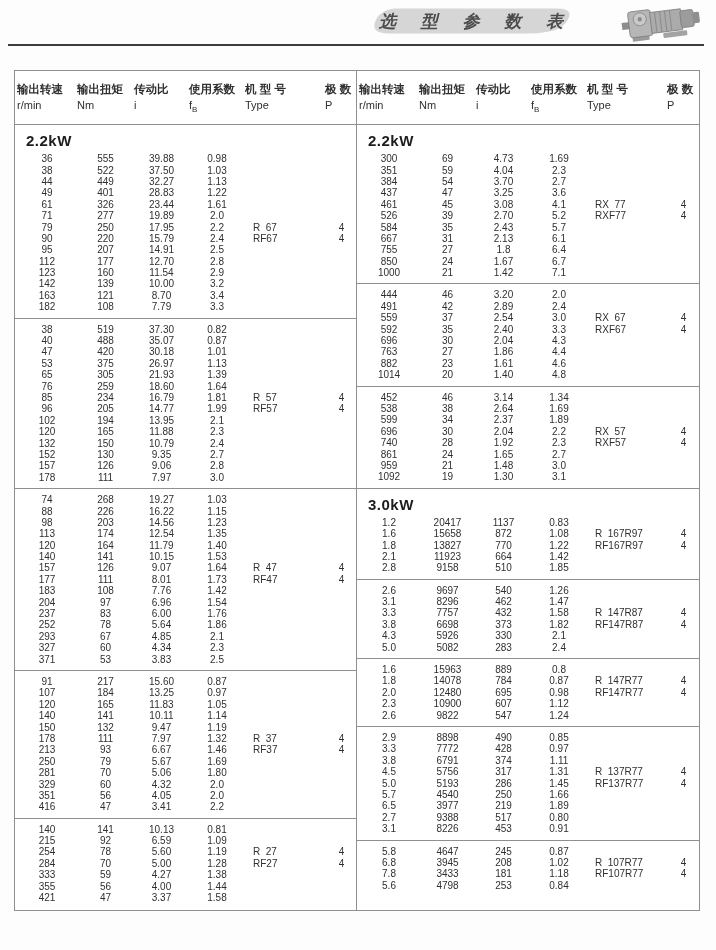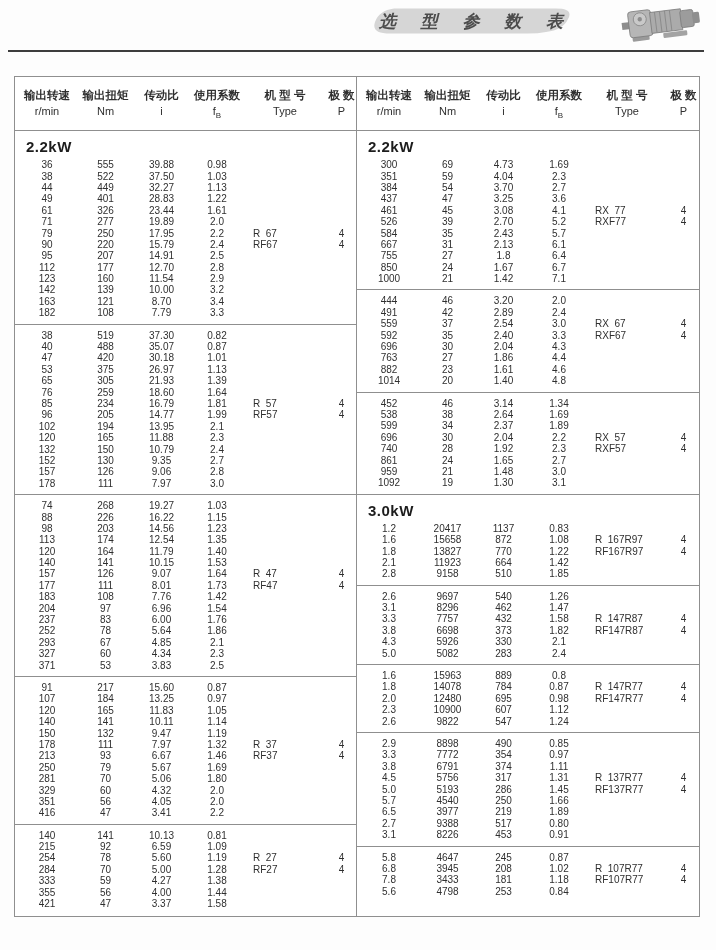--- a/index.html
+++ b/index.html
@@ -4,21 +4,21 @@
 <style>
   html,body { margin:0; padding:0; }
   body {
     width:716px; height:950px;
     background:#fdfdfd;
     font-family:"Liberation Sans", sans-serif;
     color:#2f2f2f;
     position:relative;
     overflow:hidden;
   }
-  .top { position:relative; height:50px; }
+  .top { position:relative; height:44px; }
   .banner {
     position:absolute; left:368px; top:7px;
     width:208px; height:28px;
   }
   .banner svg { position:absolute; left:0; top:0; }
   .banner .title-text {
     position:absolute; left:0; top:0; width:100%; height:100%;
     display:flex; align-items:center; justify-content:center;
     font-size:17px; font-weight:bold; font-style:italic;
     color:#4c4c4c; letter-spacing:10px; padding-left:8px; box-sizing:border-box;
@@ -36,21 +36,21 @@
   }
   .half { width:50%; box-sizing:border-box; }
   .half.left { border-right:1px solid #8f8f8f; }
 
   .thead {
     display:grid;
     grid-template-columns:60px 57px 55px 56px 80px 33px;
     padding:10px 0 7px 2px;
     border-bottom:1px solid #8f8f8f;
   }
-  .hcell { text-align:center; }
+  .hcell { text-align:left; }
   .hlabel { font-weight:bold; font-size:11.5px; line-height:17px; white-space:pre; }
   .hunit  { font-size:11px; line-height:15px; }
   .hunit sub { font-size:8px; }
 
   .block { border-top:1px solid #8f8f8f; padding:5px 0 5px 2px; }
   .block:first-child { border-top:none; }
   .section-title {
     font-size:15px; font-weight:bold; color:#1d1d1d;
     line-height:18px; margin:2px 0 3px 9px; letter-spacing:0.5px;
   }
@@ -1024,21 +1024,21 @@
             <span class="cell c0">2.9</span>
             <span class="cell c1">8898</span>
             <span class="cell c2">490</span>
             <span class="cell c3">0.85</span>
             <span class="cell c4"></span>
             <span class="cell c5"></span>
           </div>
           <div class="row">
             <span class="cell c0">3.3</span>
             <span class="cell c1">7772</span>
-            <span class="cell c2">354</span>
+            <span class="cell c2">428</span>
             <span class="cell c3">0.97</span>
             <span class="cell c4"></span>
             <span class="cell c5"></span>
           </div>
           <div class="row">
             <span class="cell c0">3.8</span>
             <span class="cell c1">6791</span>
             <span class="cell c2">374</span>
             <span class="cell c3">1.11</span>
             <span class="cell c4"></span>

